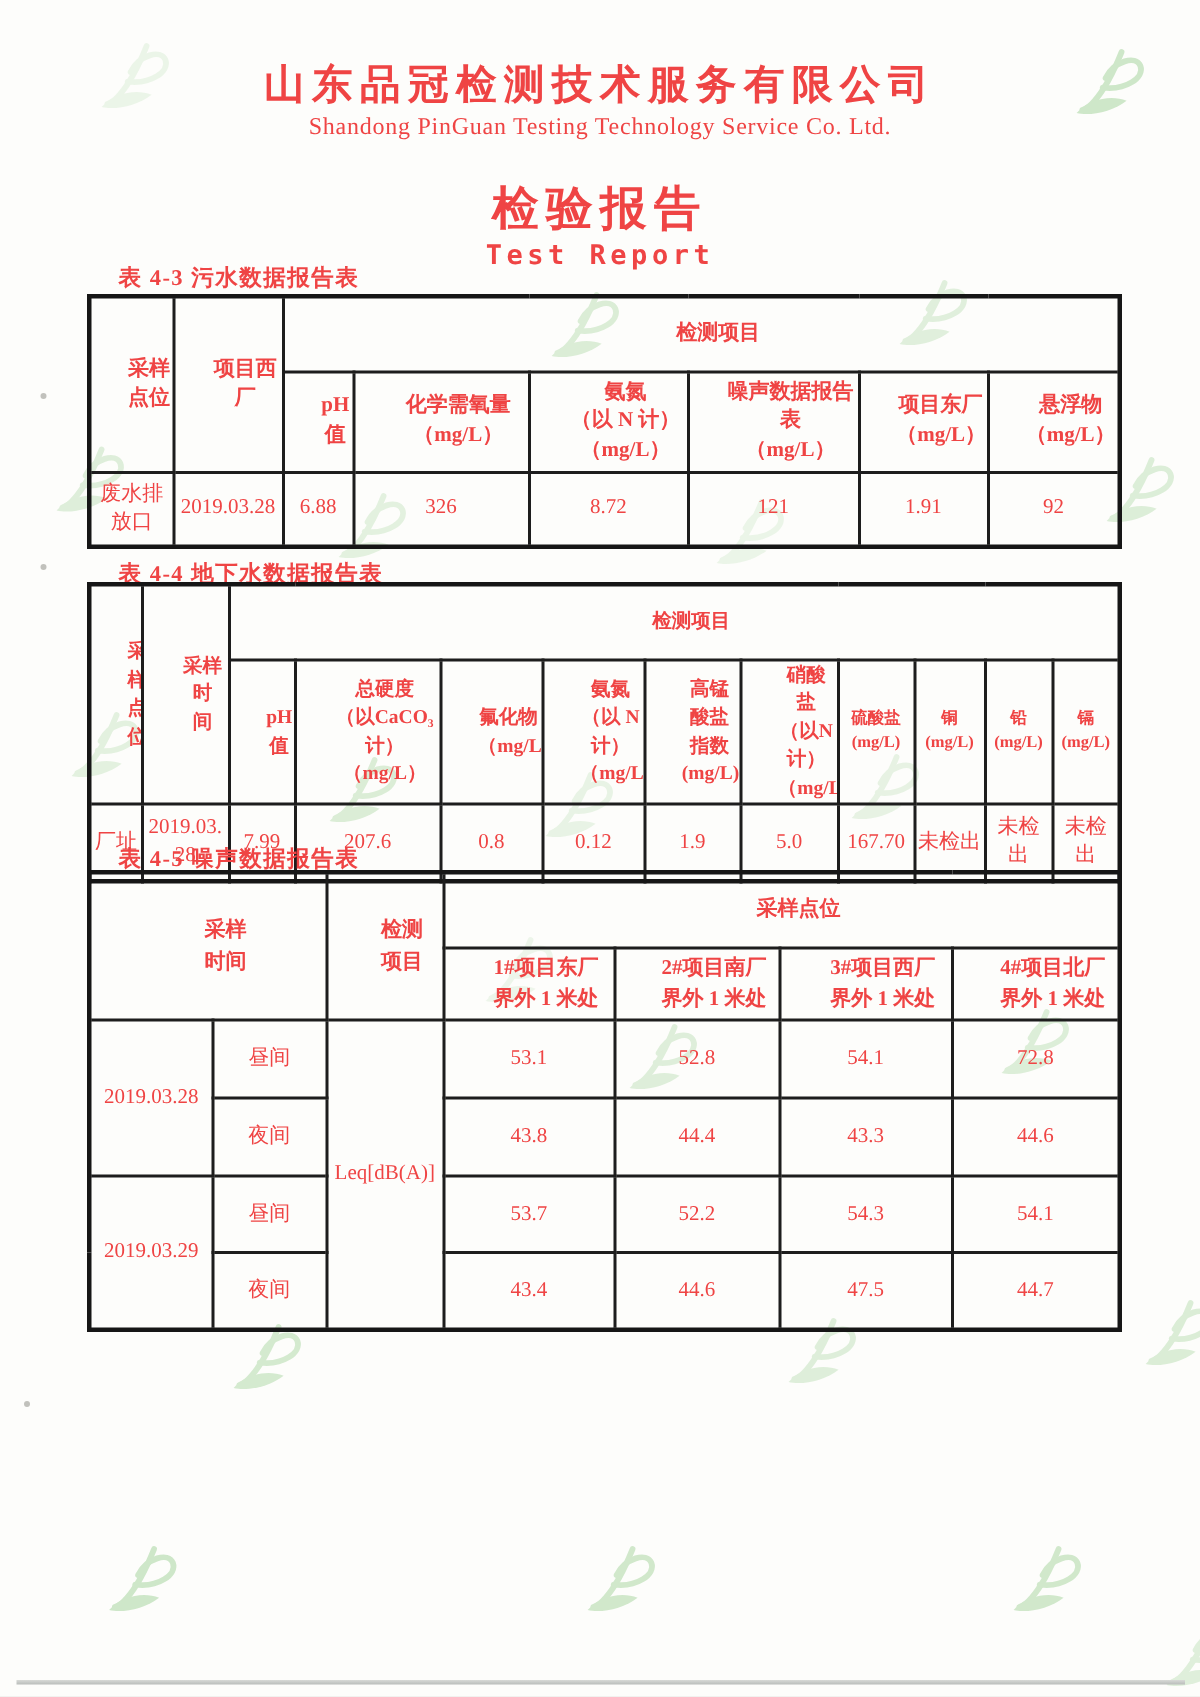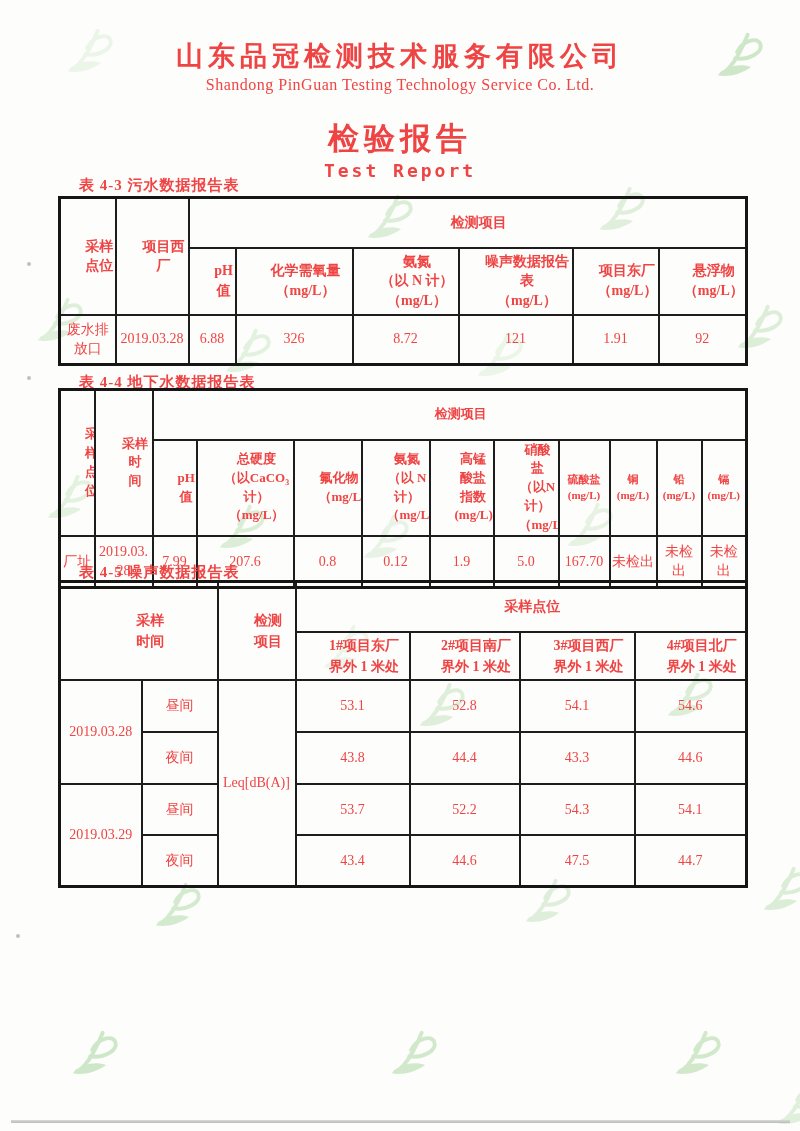--- a/index.html
+++ b/index.html
@@ -287,21 +287,21 @@
         <td class="hd">4#项目北厂
 界外 1 米处</td>
       </tr>
       <tr style="height:52px">
         <td rowspan="2">2019.03.28</td>
         <td>昼间</td>
         <td rowspan="4">Leq[dB(A)]</td>
         <td>53.1</td>
         <td>52.8</td>
         <td>54.1</td>
-        <td>54.6</td>
+        <td>72.8</td>
       </tr>
       <tr style="height:52px">
         <td>夜间</td>
         <td>43.8</td>
         <td>44.4</td>
         <td>43.3</td>
         <td>44.6</td>
       </tr>
       <tr style="height:51px">
         <td rowspan="2">2019.03.29</td>

